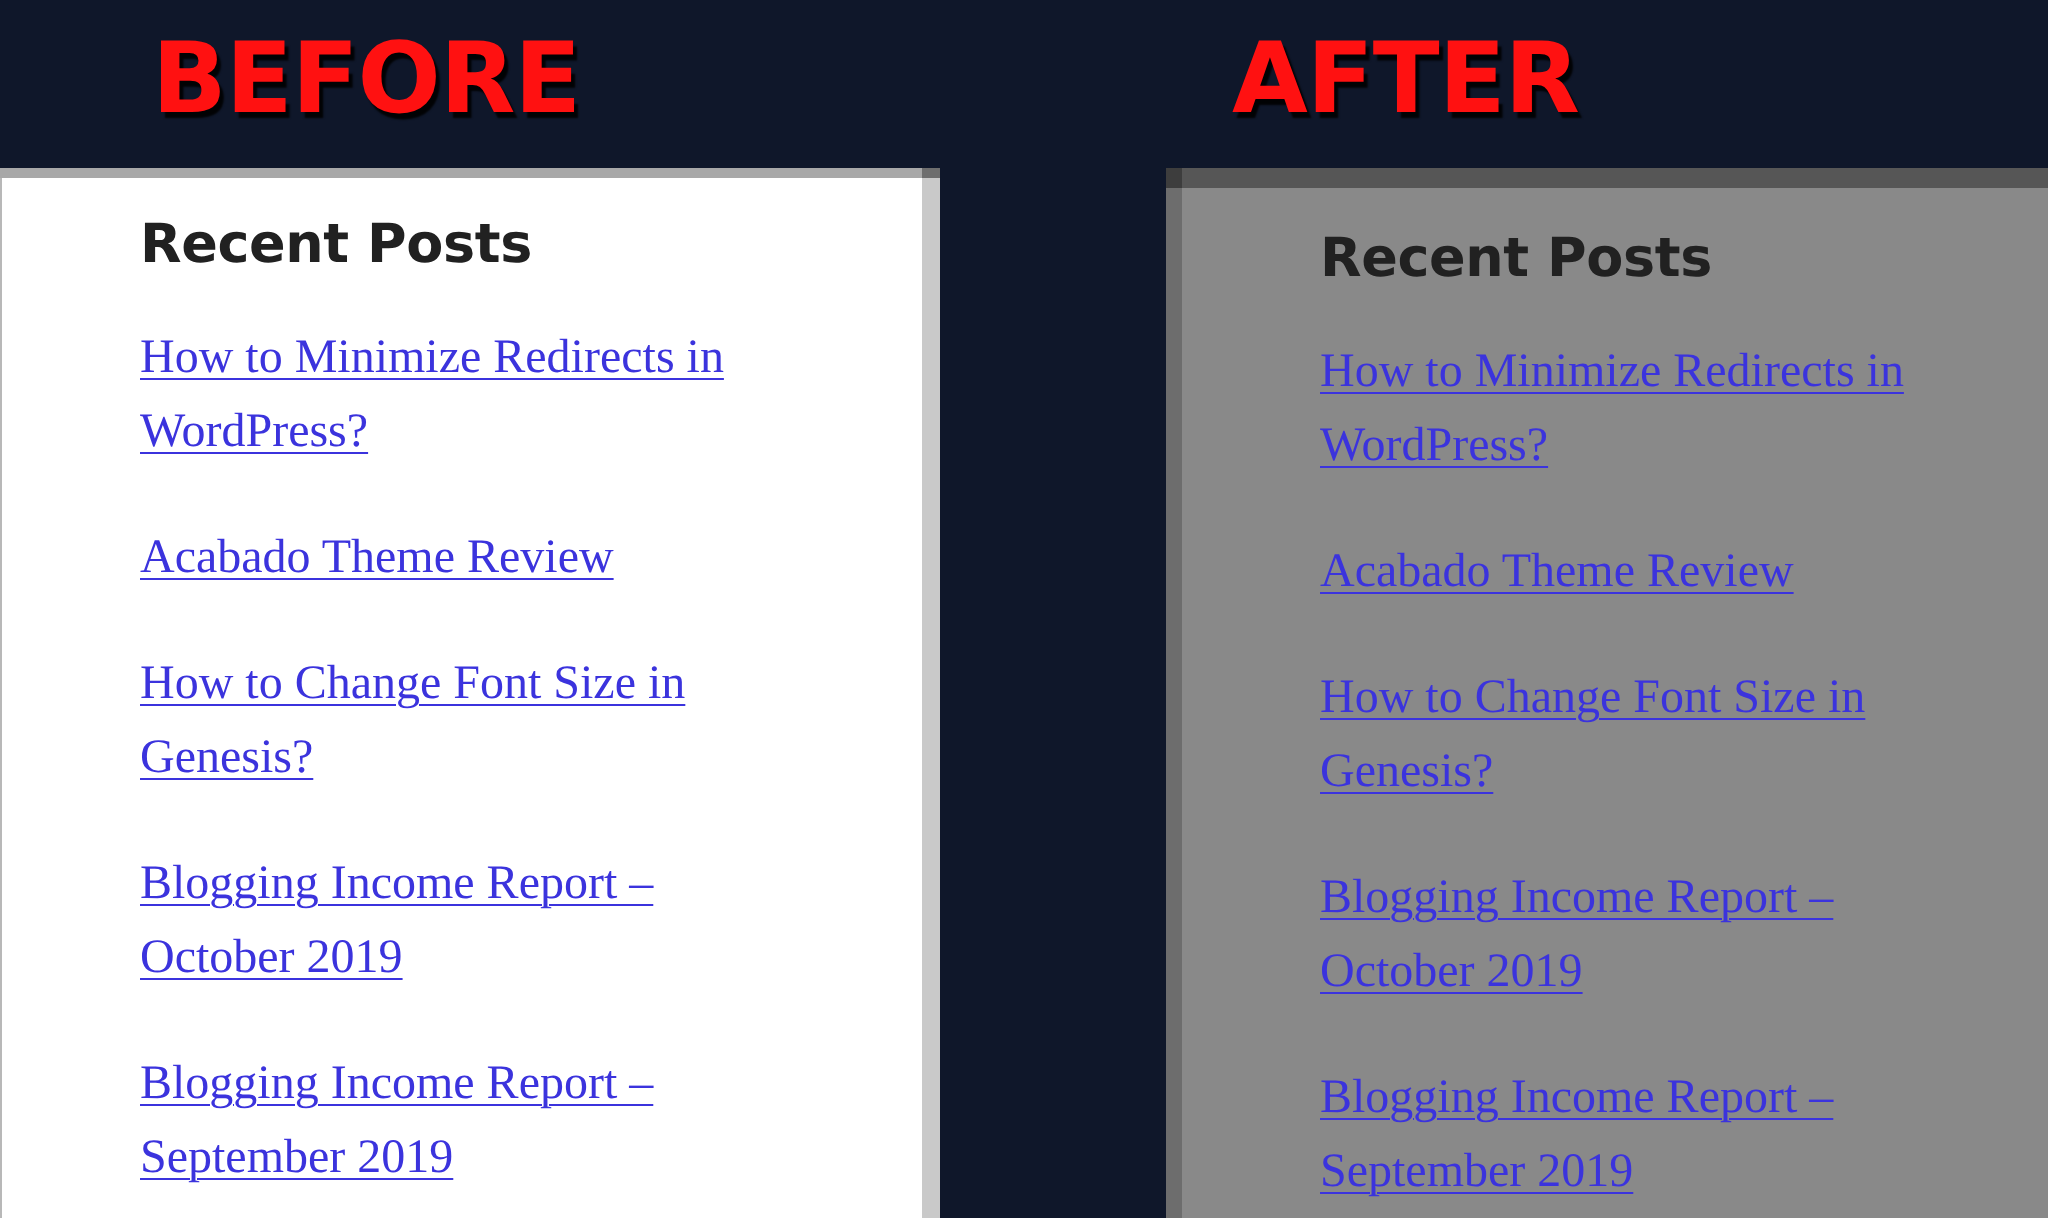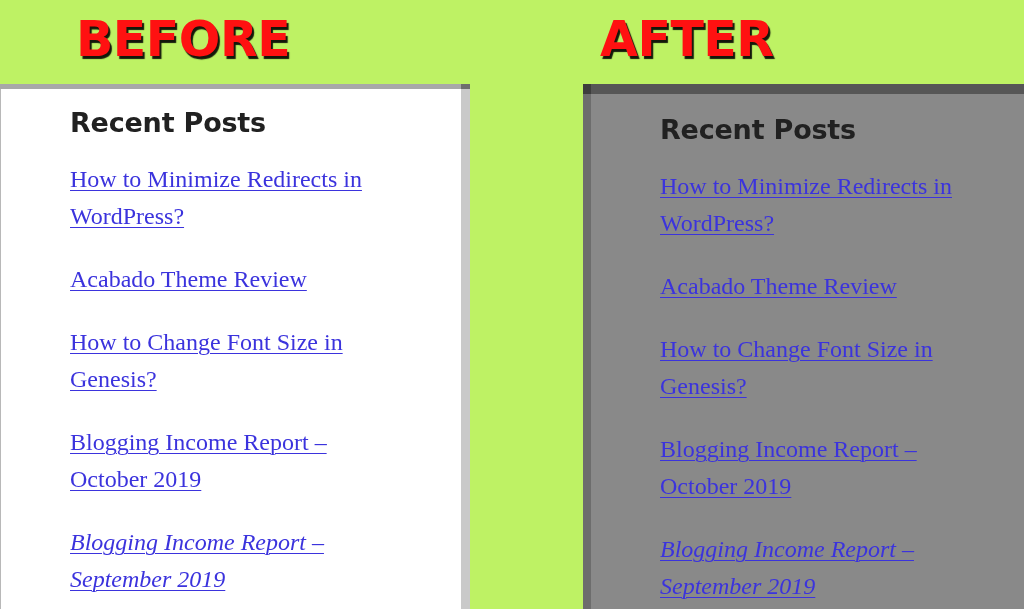--- a/index.html
+++ b/index.html
@@ -11,38 +11,38 @@
     height: 609px;
     background: #000000;
     font-family: "Liberation Sans", sans-serif;
     overflow: hidden;
     position: relative;
   }
 
   .stage {
     position: absolute;
     inset: 0;
-    background: #bef264;
+    background: #0f172a;
   }
 
   
   .headline {
     position: absolute;
     top: 12px;
     font-family: "DejaVu Sans", sans-serif;
     font-weight: bold;
     font-size: 49px;
     line-height: 56px;
     letter-spacing: -0.5px;
     color: #ff1111;
     white-space: nowrap;
     text-shadow: 2px 3px 1px rgba(0,0,0,0.9);
   }
   .headline-before { left: 76px; }
-  .headline-after  { left: 600px; text-align: center; }
+  .headline-after  { left: 616px; text-align: center; }
 
   
   .panel {
     position: absolute;
     top: 84px;
     bottom: 0;
     overflow: hidden;
   }
 
   
@@ -127,21 +127,21 @@
     letter-spacing: -0.2px;
     color: #212121;
   }
 
   .post-list {
     list-style: none;
     margin: 0;
     padding: 0;
   }
   .post-item { margin: 0 0 26px 0; }
-  .post-item:last-child { margin-bottom: 0; font-style: italic; }
+  .post-item:last-child { margin-bottom: 0; }
 
   .post-link {
     display: inline;
     font-family: "Liberation Serif", serif;
     font-size: 24px;
     line-height: 37px;
     color: #3b33dd;
     text-decoration: underline;
     text-decoration-thickness: 1px;
     text-underline-offset: 3px;

